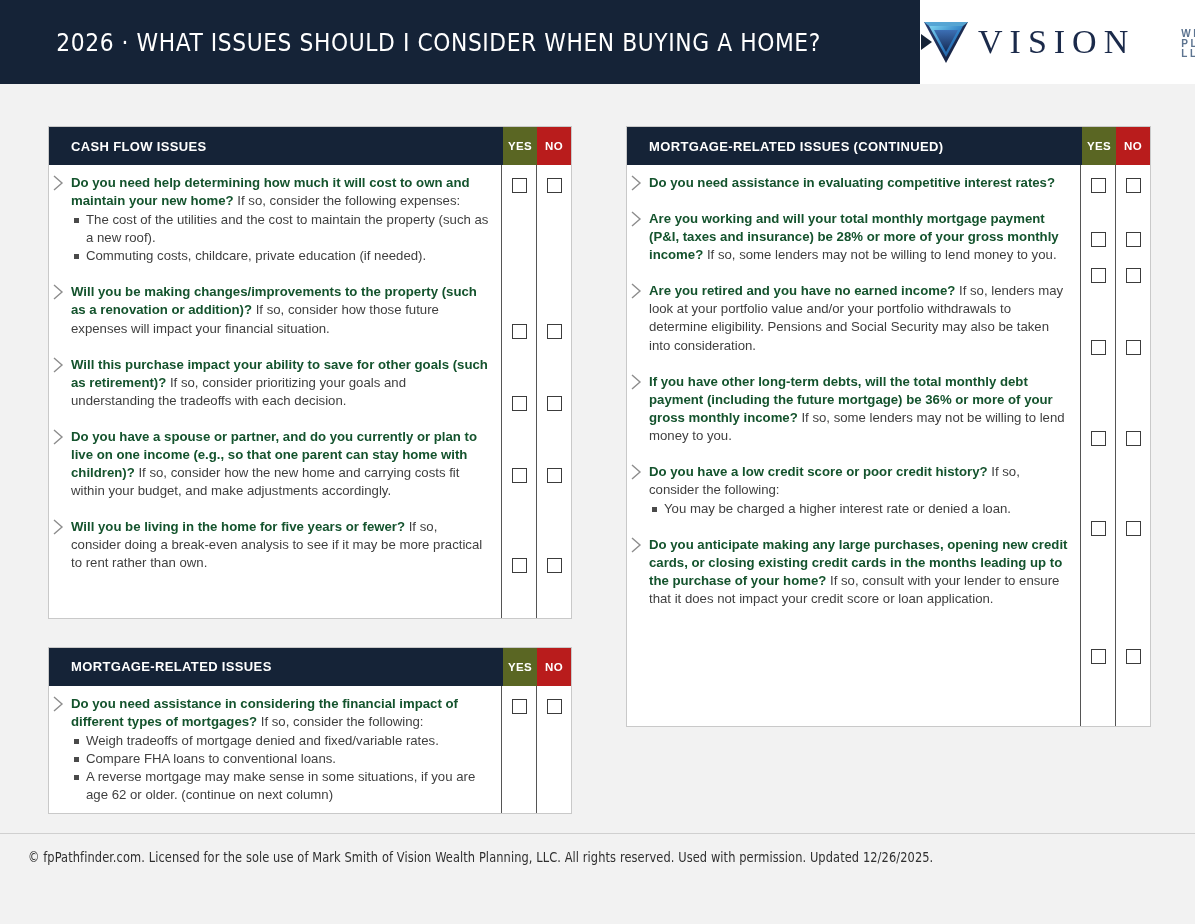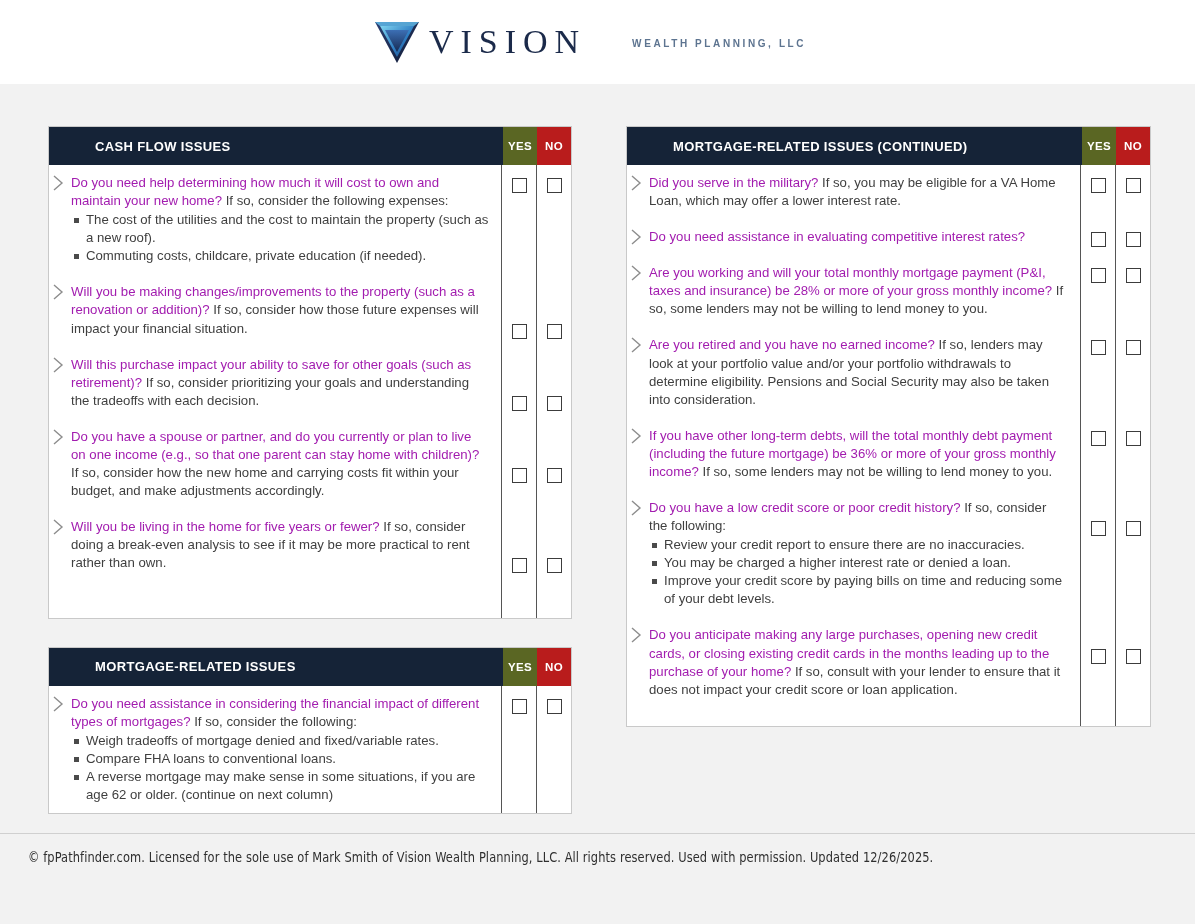--- a/index.html
+++ b/index.html
@@ -125,21 +125,20 @@
   }
   .block-head-title {
     flex: 1 1 auto;
     display: flex;
     align-items: center;
     color: #ffffff;
     font-size: 13px;
     font-weight: bold;
     letter-spacing: 0.35px;
     padding-left: 22px;
-    margin-left: 24px;
   }
   .head-yes, .head-no {
     flex: 0 0 34px;
     display: flex;
     align-items: center;
     justify-content: center;
     color: #ffffff;
     font-size: 11.5px;
     font-weight: bold;
     letter-spacing: 0.3px;
@@ -161,21 +160,21 @@
   .row {
     display: flex;
     position: relative;
   }
   .row-text {
     padding: 9px 12px 9px 22px;
     font-size: 13.2px;
     line-height: 1.37;
     color: #3f3f3f;
   }
-  .row-text b { color: #a21caf; font-weight: normal; }
+  .row-text b { color: #14532d; font-weight: bold; }
   .chev {
     position: absolute;
     left: 4px;
     top: 10px;
     width: 12px;
     height: 16px;
   }
   ul.sub {
     margin: 1px 0 0 0;
     padding: 0 0 0 15px;
@@ -227,20 +226,24 @@
     letter-spacing: 0.1px;
     transform: scaleX(0.94);
     transform-origin: left center;
     white-space: nowrap;
   }
 </style>
 </head>
 <body>
 
 <div class="header">
+  <div class="header-bar">
+    <div class="header-title">2026 · WHAT ISSUES SHOULD I CONSIDER WHEN BUYING A HOME?</div>
+    <div class="header-arrow"></div>
+  </div>
   <div class="header-logo-zone">
     <div class="logo">
       <div class="logo-row">
         <svg class="logo-mark" viewBox="0 0 52 50">
           <defs>
             <linearGradient id="g1" x1="0" y1="0" x2="1" y2="1">
               <stop offset="0%" stop-color="#2b3f73"></stop>
               <stop offset="100%" stop-color="#101a33"></stop>
             </linearGradient>
             <linearGradient id="g2" x1="0" y1="0" x2="1" y2="1">
@@ -385,26 +388,20 @@
             <div class="block-head-title">MORTGAGE-RELATED ISSUES (CONTINUED)</div>
             <div class="head-yes">YES</div>
             <div class="head-no">NO</div>
           </div>
           <div class="block-body">
             <div class="rows">
               <div class="row">
                 <svg class="chev" viewBox="0 0 12 16">
                   <path d="M1 1 L9 8 L1 15" fill="none" stroke="#8d8d8d" stroke-width="1.4"></path>
                 </svg>
-                <div class="row-text"><b>Did you serve in the military?</b><span> If so, you may be eligible for a VA Home Loan, which may offer a lower interest rate.</span></div>
-              </div>
-              <div class="row">
-                <svg class="chev" viewBox="0 0 12 16">
-                  <path d="M1 1 L9 8 L1 15" fill="none" stroke="#8d8d8d" stroke-width="1.4"></path>
-                </svg>
                 <div class="row-text"><b>Do you need assistance in evaluating competitive interest rates?</b><span></span></div>
               </div>
               <div class="row">
                 <svg class="chev" viewBox="0 0 12 16">
                   <path d="M1 1 L9 8 L1 15" fill="none" stroke="#8d8d8d" stroke-width="1.4"></path>
                 </svg>
                 <div class="row-text"><b>Are you working and will your total monthly mortgage payment (P&amp;I, taxes and insurance) be 28% or more of your gross monthly income?</b><span> If so, some lenders may not be willing to lend money to you.</span></div>
               </div>
               <div class="row">
                 <svg class="chev" viewBox="0 0 12 16">
@@ -416,23 +413,21 @@
                 <svg class="chev" viewBox="0 0 12 16">
                   <path d="M1 1 L9 8 L1 15" fill="none" stroke="#8d8d8d" stroke-width="1.4"></path>
                 </svg>
                 <div class="row-text"><b>If you have other long-term debts, will the total monthly debt payment (including the future mortgage) be 36% or more of your gross monthly income?</b><span> If so, some lenders may not be willing to lend money to you.</span></div>
               </div>
               <div class="row">
                 <svg class="chev" viewBox="0 0 12 16">
                   <path d="M1 1 L9 8 L1 15" fill="none" stroke="#8d8d8d" stroke-width="1.4"></path>
                 </svg>
                 <div class="row-text"><b>Do you have a low credit score or poor credit history?</b><span> If so, consider the following:</span><ul class="sub">
-                    <li>Review your credit report to ensure there are no inaccuracies.</li>
                     <li>You may be charged a higher interest rate or denied a loan.</li>
-                    <li>Improve your credit score by paying bills on time and reducing some of your debt levels.</li>
                   </ul></div>
               </div>
               <div class="row">
                 <svg class="chev" viewBox="0 0 12 16">
                   <path d="M1 1 L9 8 L1 15" fill="none" stroke="#8d8d8d" stroke-width="1.4"></path>
                 </svg>
                 <div class="row-text"><b>Do you anticipate making any large purchases, opening new credit cards, or closing existing credit cards in the months leading up to the purchase of your home?</b><span> If so, consult with your lender to ensure that it does not impact your credit score or loan application.</span></div>
               </div>
             </div>
             <div class="checkcol">

